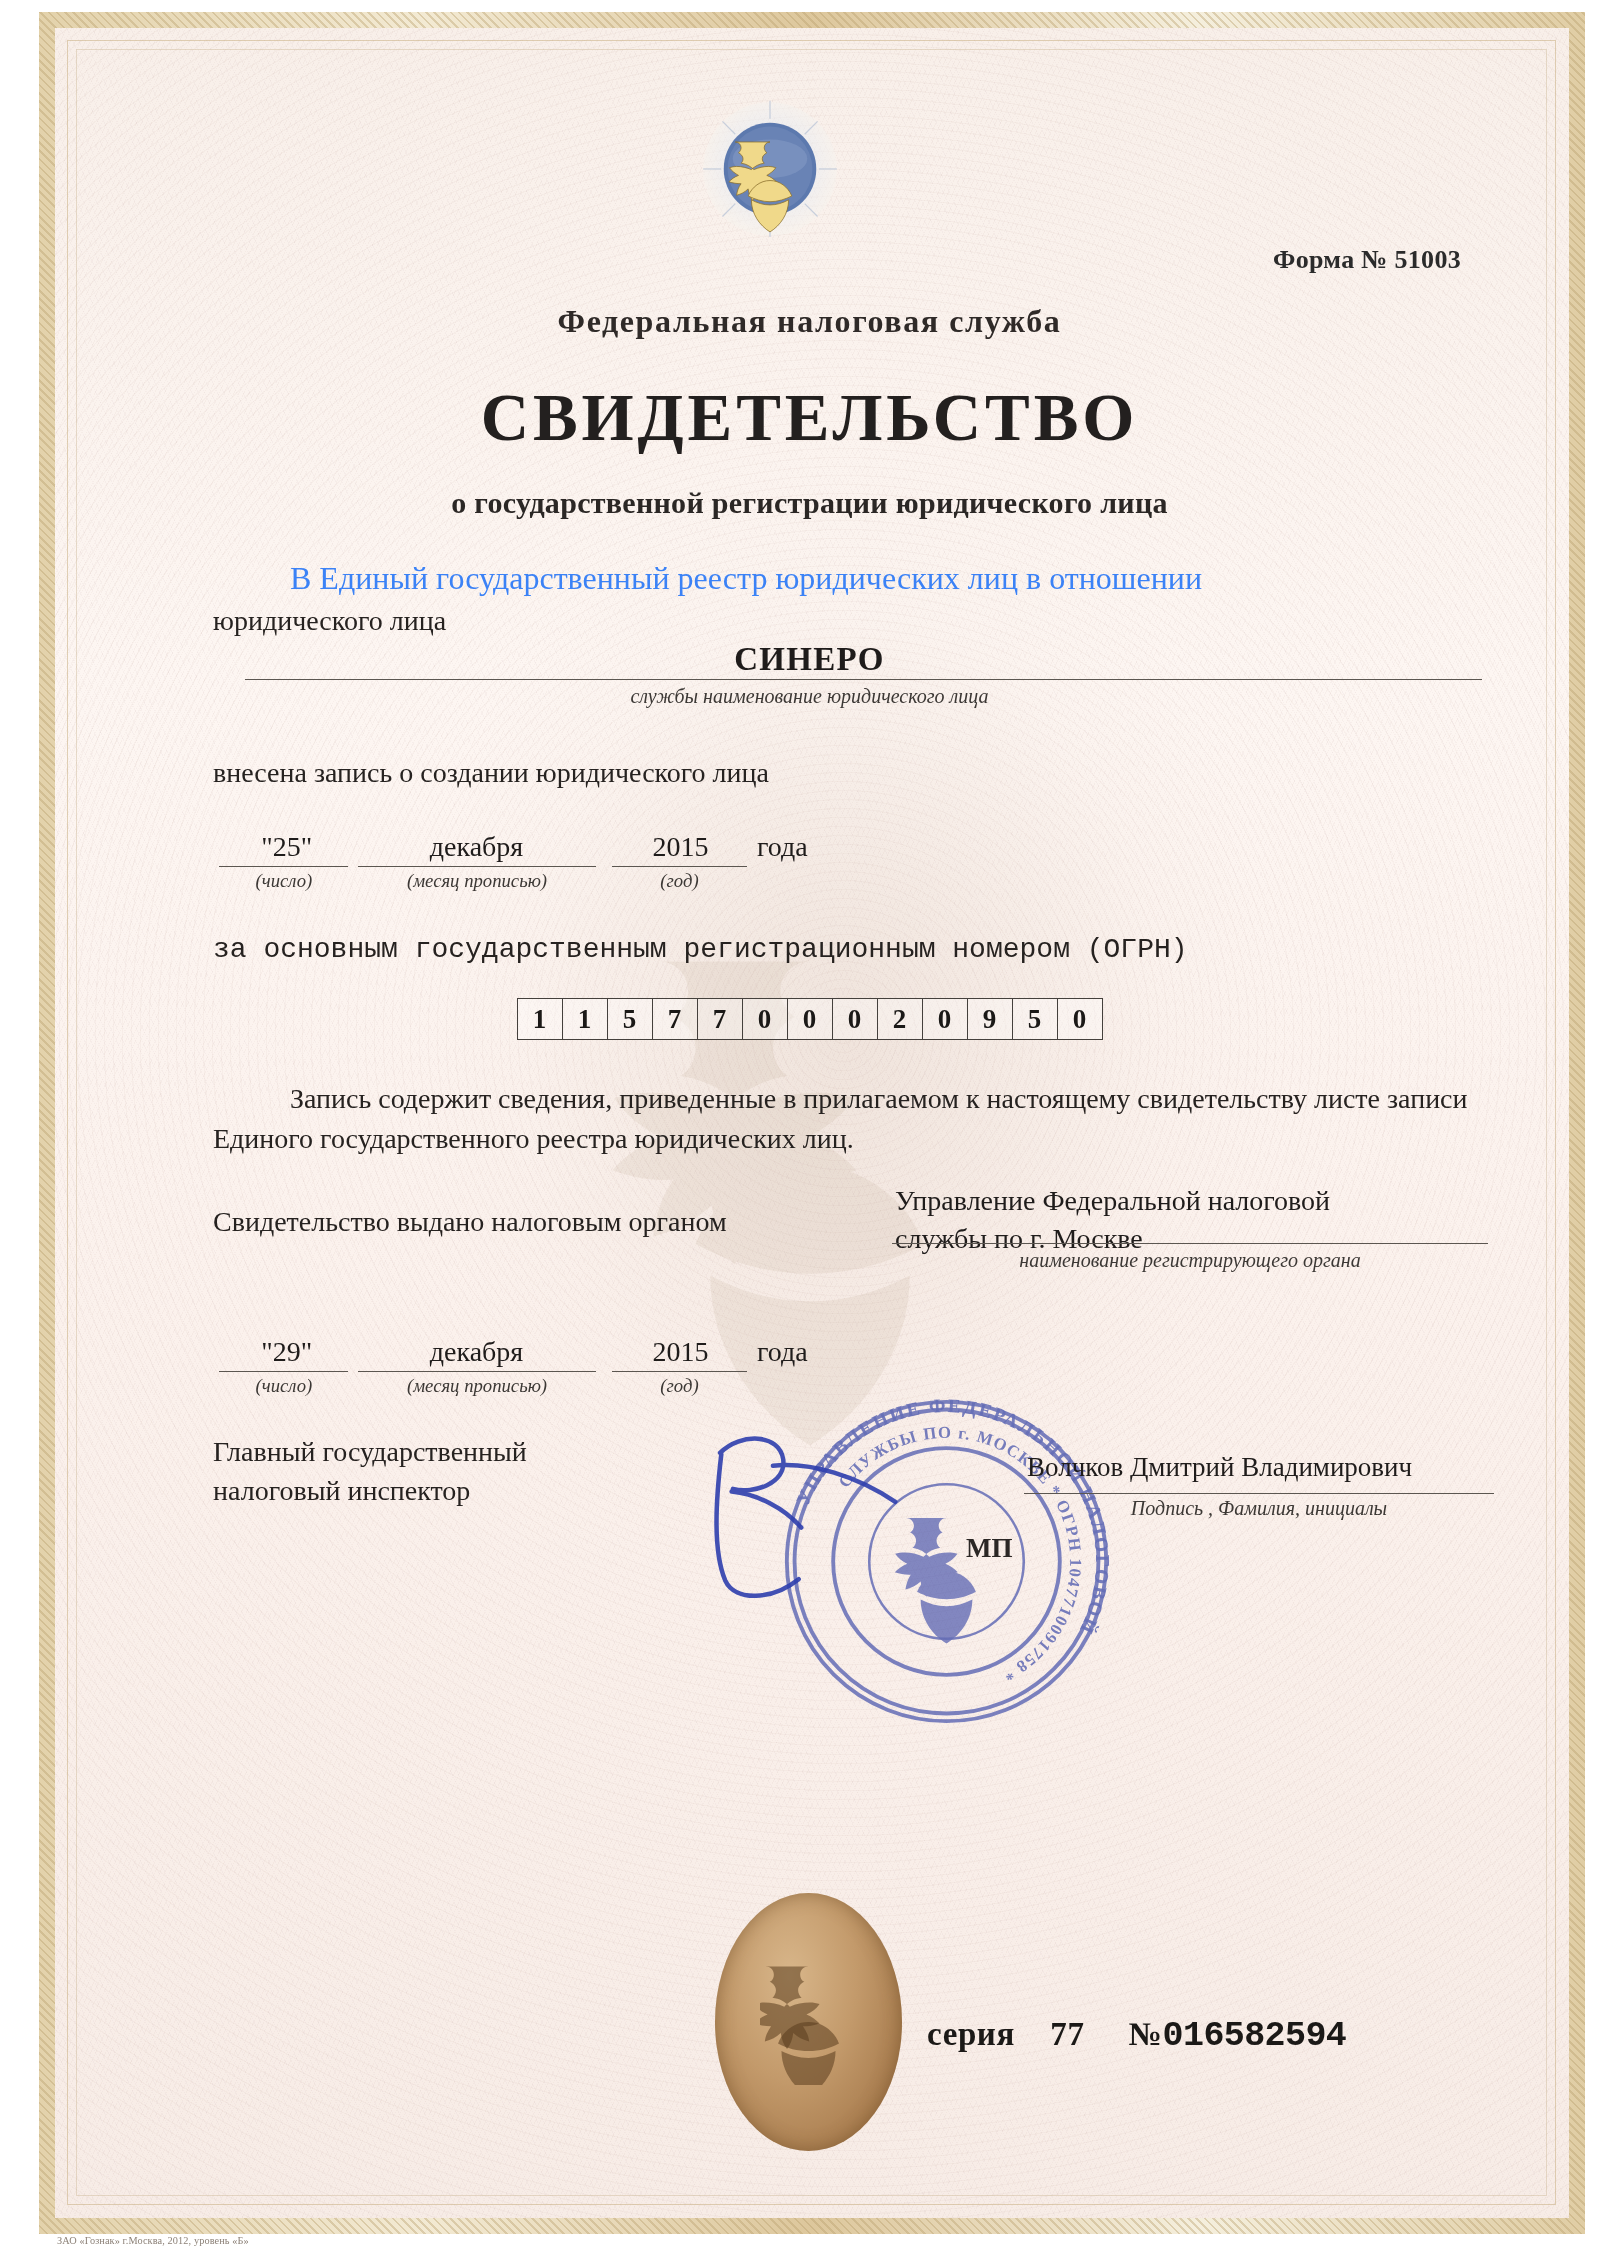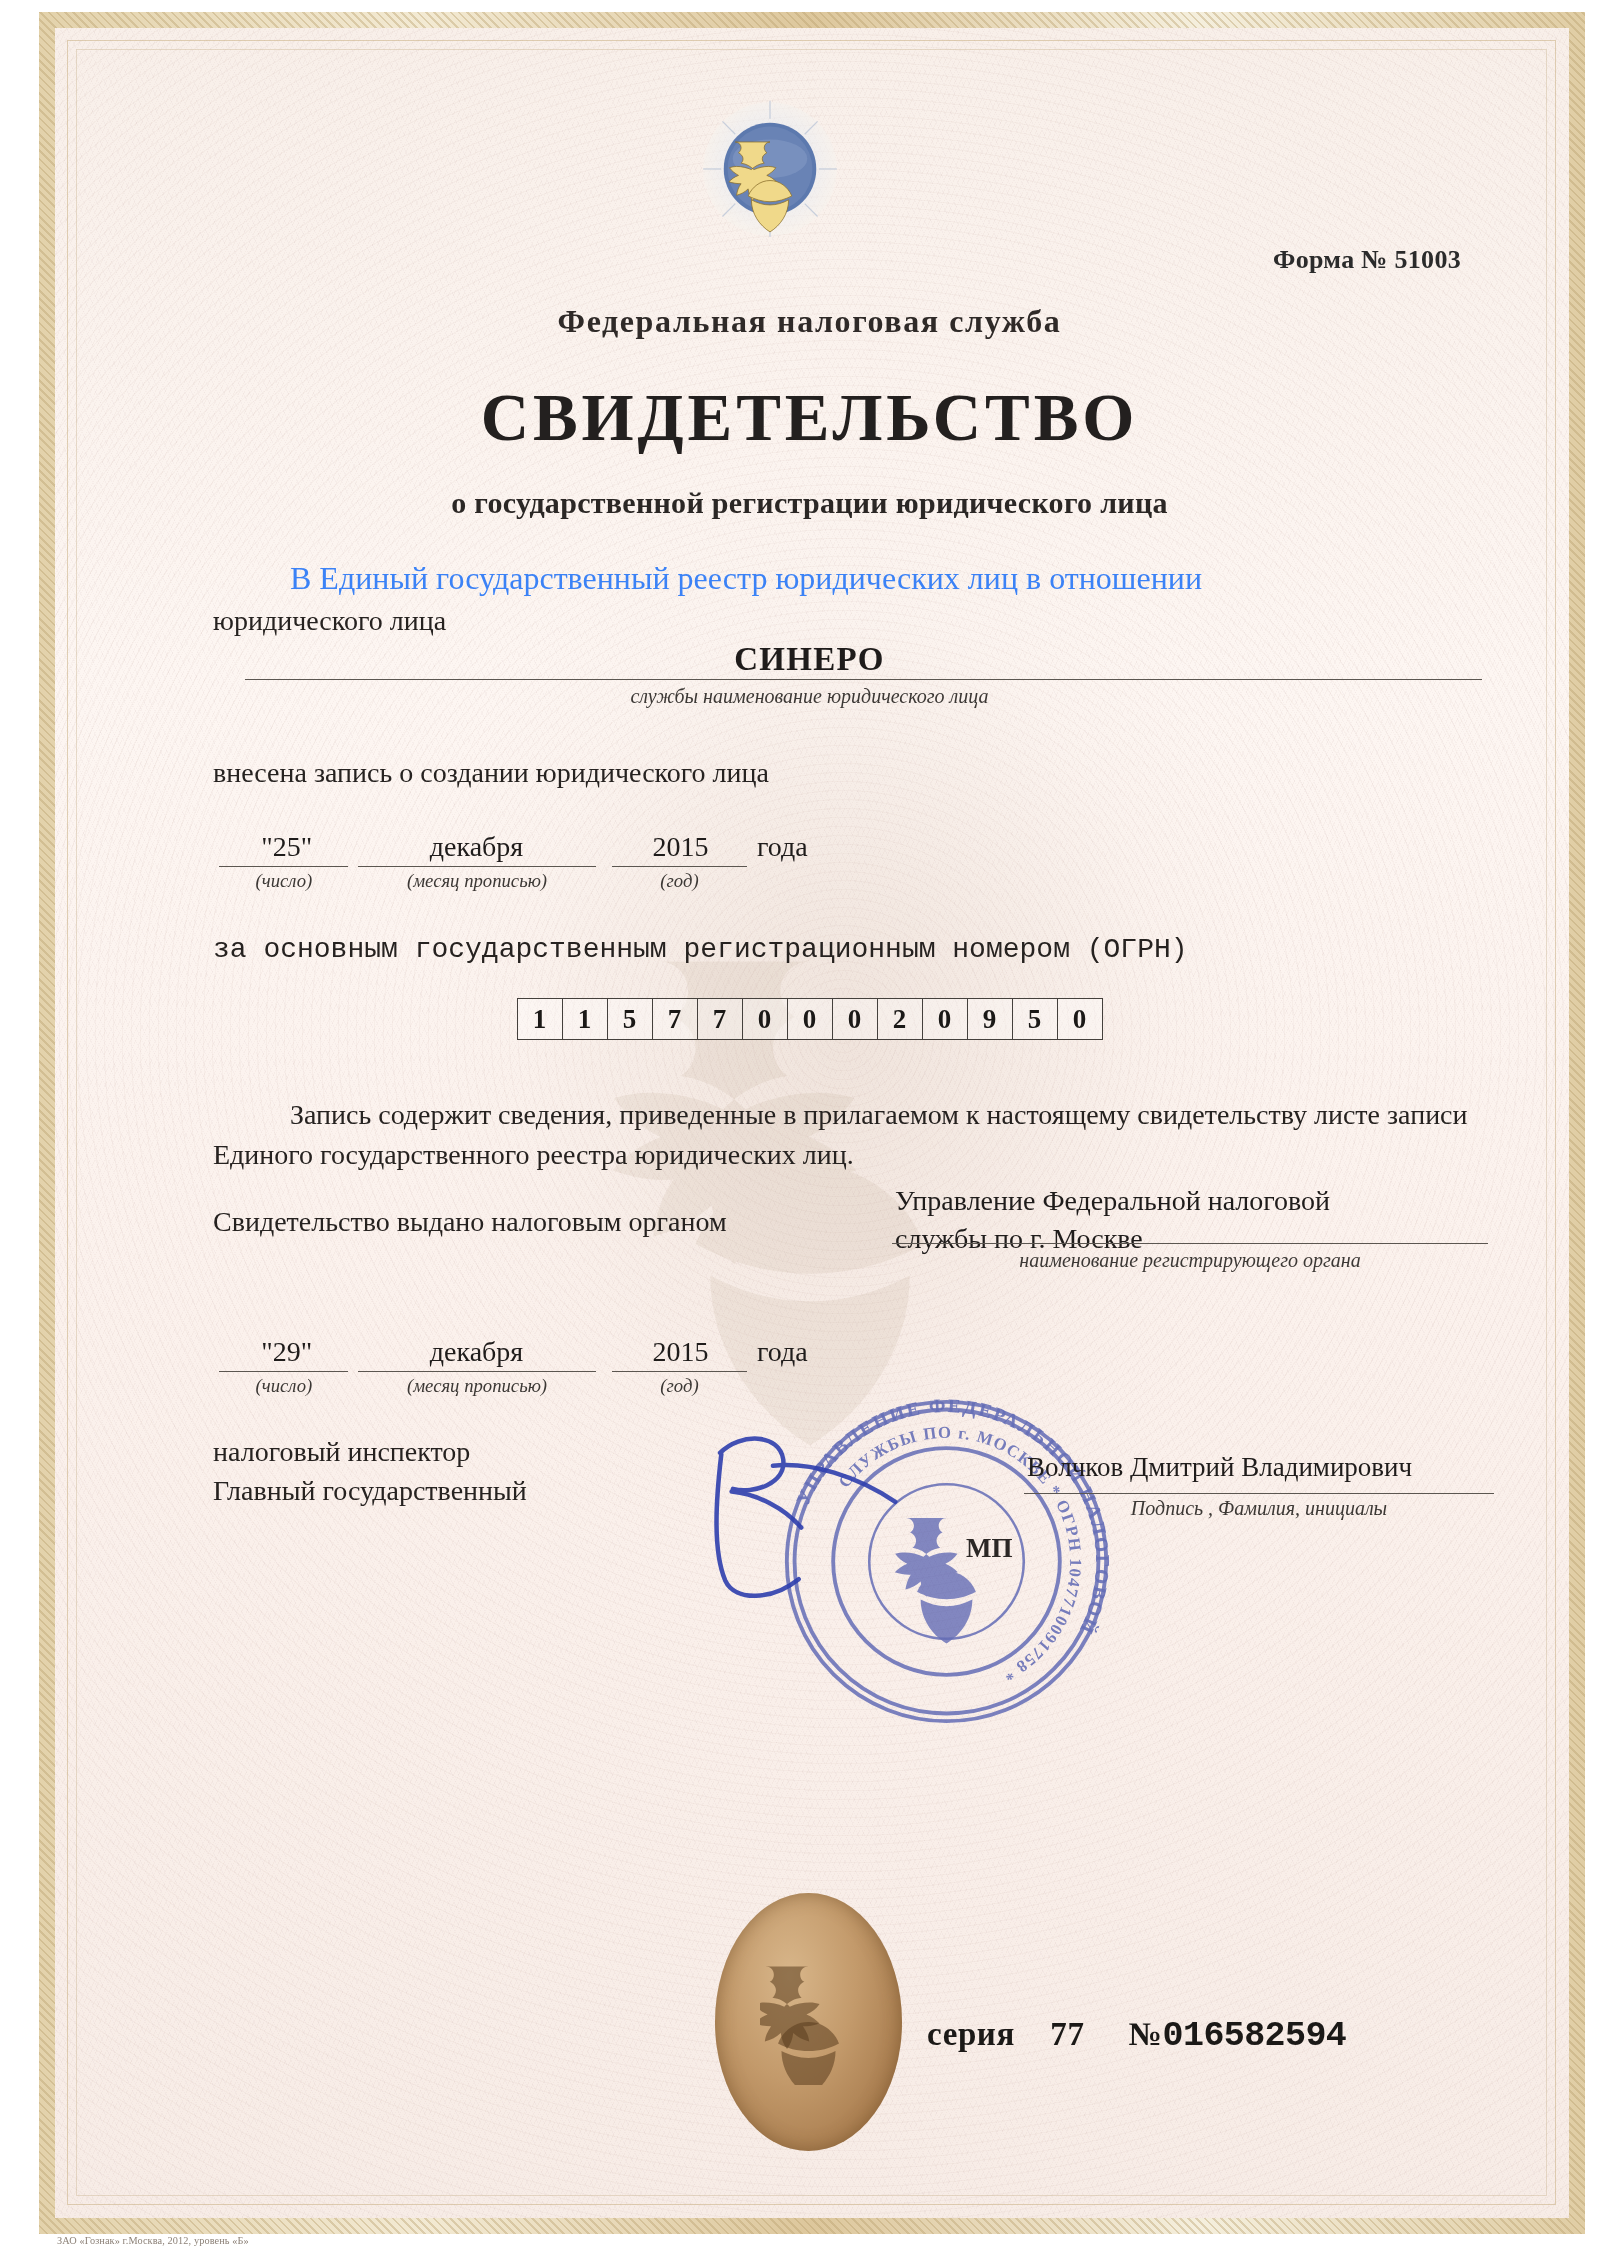--- a/index.html
+++ b/index.html
@@ -245,21 +245,20 @@
   .ogrn-cell:last-child { border-right: none; }
 
   .para4 {
     position: absolute;
     left: 213px; top: 1079px;
     width: 1272px;
     font-size: 28px;
     line-height: 1.42;
     color: #262220;
     text-indent: 77px;
-    margin-top: 16px;
   }
 
   .issued-label {
     position: absolute;
     left: 213px; top: 1206px;
     font-size: 28px;
     color: #262220;
   }
   .issued-value {
     position: absolute;
@@ -502,22 +501,22 @@
       <div class="d-month-cap">(месяц прописью)</div>
 
       <div class="d-year">2015</div>
       <div class="d-year-rule"></div>
       <div class="d-year-cap">(год)</div>
 
       <div class="d-goda">года</div>
     </div>
 
     <div class="inspector-title">
+      <div>Главный государственный</div>
       <div>налоговый инспектор</div>
-      <div>Главный государственный</div>
     </div>
 
     <div class="stamp">
       <svg viewBox="0 0 570 570" width="367" height="367" aria-hidden="true">
         <defs>
           <path id="circpath-out" d="M285,285 m-232,0 a232,232 0 1,1 464,0 a232,232 0 1,1 -464,0"></path>
           <path id="circpath-in" d="M285,285 m-192,0 a192,192 0 1,1 384,0 a192,192 0 1,1 -384,0"></path>
         </defs>
         <g fill="none" stroke="#4451ab" stroke-width="6" opacity="0.85">
           <circle cx="285" cy="285" r="248"></circle>

